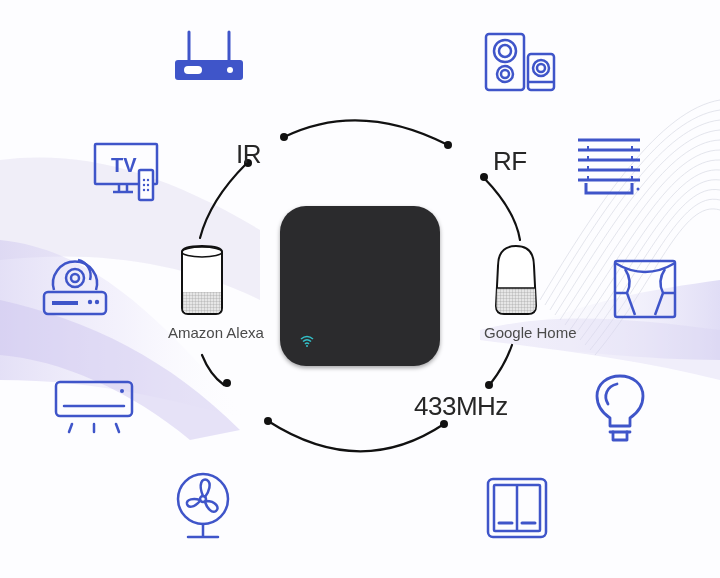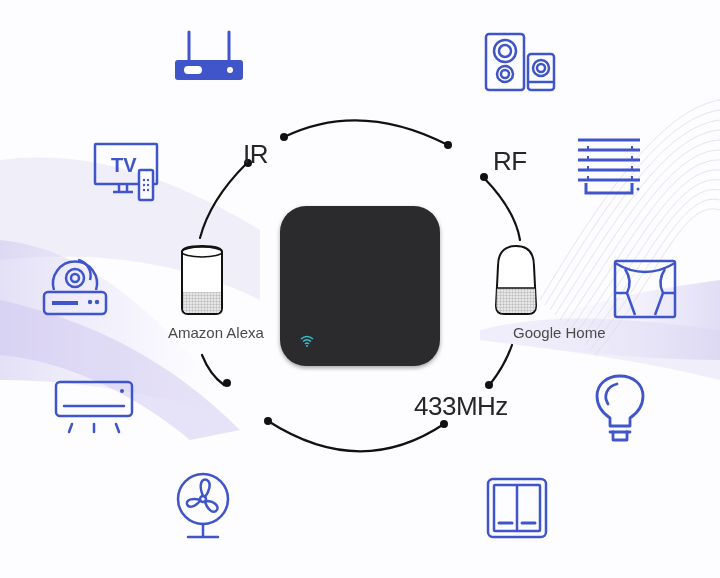--- a/index.html
+++ b/index.html
@@ -70,21 +70,21 @@
       <circle cx="448" cy="145" r="4"></circle>
       <circle cx="248" cy="163" r="4"></circle>
       <circle cx="484" cy="177" r="4"></circle>
       <circle cx="227" cy="383" r="4"></circle>
       <circle cx="489" cy="385" r="4"></circle>
       <circle cx="268" cy="421" r="4"></circle>
       <circle cx="444" cy="424" r="4"></circle>
     </g>
   </svg>
 
-  <div class="label big-label" style="left:243px;top:139px;text-align:right;">IR</div>
+  <div class="label big-label" style="left:236px;top:139px;text-align:right;">IR</div>
   <div class="label big-label" style="left:453px;top:146px;margin-left:40px;">RF</div>
   <div class="label big-label" style="left:414px;top:391px;">433MHz</div>
 
   <div class="abs" style="left:280px;top:206px;width:160px;height:160px;background:#2b2b2d;border-radius:26px;box-shadow:0 2px 4px rgba(0,0,0,0.35);">
     <svg class="abs" style="left:20px;top:129px" width="14" height="12" viewBox="0 0 14 12">
       <path d="M1,4 Q7,-1 13,4" stroke="#33c0c8" stroke-width="1.6" fill="none"></path>
       <path d="M3,6.5 Q7,3 11,6.5" stroke="#33c0c8" stroke-width="1.6" fill="none"></path>
       <path d="M5,9 Q7,7 9,9" stroke="#33c0c8" stroke-width="1.6" fill="none"></path>
       <circle cx="7" cy="11" r="1" fill="#33c0c8"></circle>
     </svg>
@@ -138,21 +138,21 @@
     <ellipse cx="22" cy="8" rx="20" ry="5" fill="none" stroke="#111" stroke-width="1.6"></ellipse>
     <path d="M3,48 L41,48 L41,64 Q41,69 36,69 L8,69 Q3,69 3,64 Z" fill="url(#mesh)"></path>
   </svg>
   <div class="label small-label" style="left:168px;top:324px;">Amazon Alexa</div>
 
   <svg class="abs" style="left:494px;top:244px" width="44" height="72" viewBox="0 0 44 72">
     <path d="M4,22 Q4,2 22,2 Q40,2 40,22 L42,62 Q42,70 34,70 L10,70 Q2,70 2,62 Z" fill="#fff" stroke="#111" stroke-width="2"></path>
     <path d="M3,44 L41,44 L41.5,62 Q41.5,69 34,69 L10,69 Q2.5,69 2.5,62 Z" fill="url(#mesh)"></path>
     <line x1="3" y1="44" x2="41" y2="44" stroke="#111" stroke-width="1.6"></line>
   </svg>
-  <div class="label small-label" style="left:484px;top:324px;margin-left:29px;">Google Home</div>
+  <div class="label small-label" style="left:484px;top:324px;">Google Home</div>
 
   <svg class="icon abs" style="left:172px;top:28px" width="74" height="56" viewBox="0 0 74 56">
     <g fill="none" stroke="#3f55c9" stroke-width="3" stroke-linecap="round">
       <line x1="17" y1="4" x2="17" y2="32"></line>
       <line x1="57" y1="4" x2="57" y2="32"></line>
     </g>
     <rect x="3" y="32" width="68" height="20" rx="3" fill="#3f55c9"></rect>
     <rect x="12" y="38" width="18" height="8" rx="4" fill="#fff"></rect>
     <circle cx="58" cy="42" r="3" fill="#fff"></circle>
   </svg>

